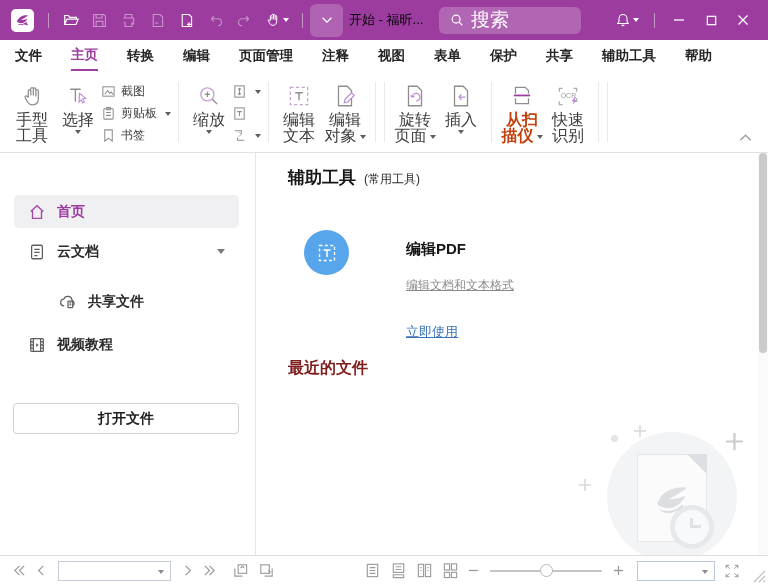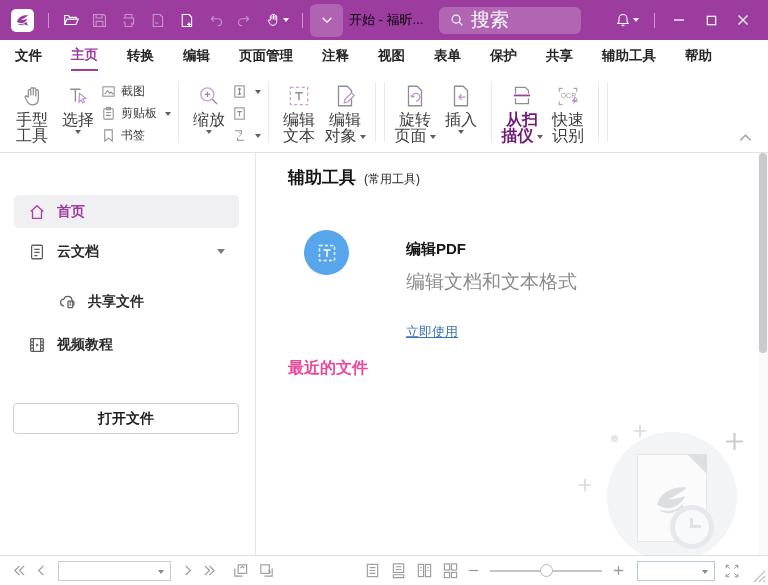--- a/index.html
+++ b/index.html
@@ -27,21 +27,21 @@
   .menu-item { font-size:13.5px; font-weight:700; color:#252525; line-height:28px; cursor:default; white-space:nowrap; }
   .menu-item.active { color:#9C3C9F; border-bottom:2px solid #9C3C9F; }
 
   
   .ribbon { height:81px; display:flex; align-items:stretch; padding:4px 6px 0 6px; border-bottom:1px solid #E2E2E4; position:relative; flex:0 0 auto; background:#fff; }
   .rgroup { display:flex; align-items:flex-start; padding:2px 3px; }
   .rsep { width:1px; background:#E9E9EB; margin:6px 4px 10px 4px; }
   .bigbtn { width:46px; display:flex; flex-direction:column; align-items:center; padding-top:4px; }
   .bigbtn .ric { height:28px; display:flex; align-items:center; justify-content:center; }
   .rb-label { font-size:16px; line-height:16px; color:#3D3D3D; text-align:center; white-space:pre-line; margin-top:2px; }
-  .rb-label b { font-weight:700; color:#701a75;margin-top:25px; }
+  .rb-label b { font-weight:700; color:#c2410c;margin-top:25px; }
   .caret-d { width:0; height:0; border-left:3.5px solid transparent; border-right:3.5px solid transparent; border-top:4px solid #5F5F5F; display:inline-block; vertical-align:middle; }
   .caret-row { height:8px; display:flex; align-items:center; }
   .smallstack { display:flex; flex-direction:column; justify-content:flex-start; gap:5px; padding-top:5px; }
   .smallbtn { display:flex; align-items:center; gap:5px; height:17px; font-size:12px; color:#3D3D3D; white-space:nowrap; }
   .inline-caret { margin-left:3px; }
 
   .ribbon-collapse { position:absolute; right:16px; bottom:6px; }
 
   
   .body { flex:1 1 auto; display:flex; min-height:0; }
@@ -51,23 +51,23 @@
   .side-caret { position:absolute; right:14px; width:0; height:0; border-left:4px solid transparent; border-right:4px solid transparent; border-top:5px solid #7A7A7A; }
   .open-file-btn { position:absolute; left:13px; right:16px; top:250px; height:31px; border:1px solid #CFCFCF; border-radius:4px; background:#fff; display:flex; align-items:center; justify-content:center; font-size:14px; font-weight:700; color:#1E1E1E; }
 
   .main { flex:1 1 auto; position:relative; overflow:hidden; background:#fff; }
   .section-head { position:absolute; left:32px; top:13px; display:flex; align-items:baseline; gap:8px; }
   .section-title { font-size:17px; font-weight:700; color:#161616; }
   .section-sub { font-size:12px; font-weight:400; color:#2A2A2A; }
   .tool-circle { position:absolute; left:48px; top:77px; width:45px; height:45px; border-radius:50%; background:#57A5EB; display:flex; align-items:center; justify-content:center; }
   .tool-texts { position:absolute; left:150px; top:87px; }
   .tool-title { font-size:15px; font-weight:700; color:#161616; }
-  .tool-desc { font-size:19px; color:#8B8B8B; margin-top:10px; }
+  .tool-desc { font-size:12px; color:#8B8B8B; margin-top:18px;text-decoration:underline; }
   .tool-link { position:absolute; left:150px; top:170px; font-size:13px; color:#3B73B9; text-decoration:underline; cursor:pointer; }
-  .recent-title { position:absolute; left:32px; top:205px; font-size:16px; font-weight:700; color:#ec4899; }
+  .recent-title { position:absolute; left:32px; top:205px; font-size:16px; font-weight:700; color:#7f1d1d; }
 
   
   .wm-circle { position:absolute; left:351px; top:279px; width:130px; height:130px; border-radius:50%; background:#F3F4F6; }
   .wm-doc { position:absolute; left:30px; top:22px; width:70px; height:88px; background:#FBFBFC; border:1px solid #E7E8EB; }
   .wm-fold { position:absolute; right:-1px; top:-1px; width:0; height:0; border-top:20px solid #DDDFE3; border-left:20px solid transparent; }
   .wm-clock { position:absolute; right:-8px; bottom:-8px; width:44px; height:44px; border-radius:50%; background:#F8F9FA; border:5px solid #E6E8EB; }
   .wm-clock .h1 { position:absolute; left:15px; top:8px; width:3px; height:10px; background:#E0E2E6; }
   .wm-clock .h2 { position:absolute; left:15px; top:15px; width:11px; height:3px; background:#E0E2E6; }
   .sparkle { position:absolute; color:#D7D9DD; }
   .wm-dot { position:absolute; width:7px; height:7px; border-radius:50%; background:#E3E5E8; }

